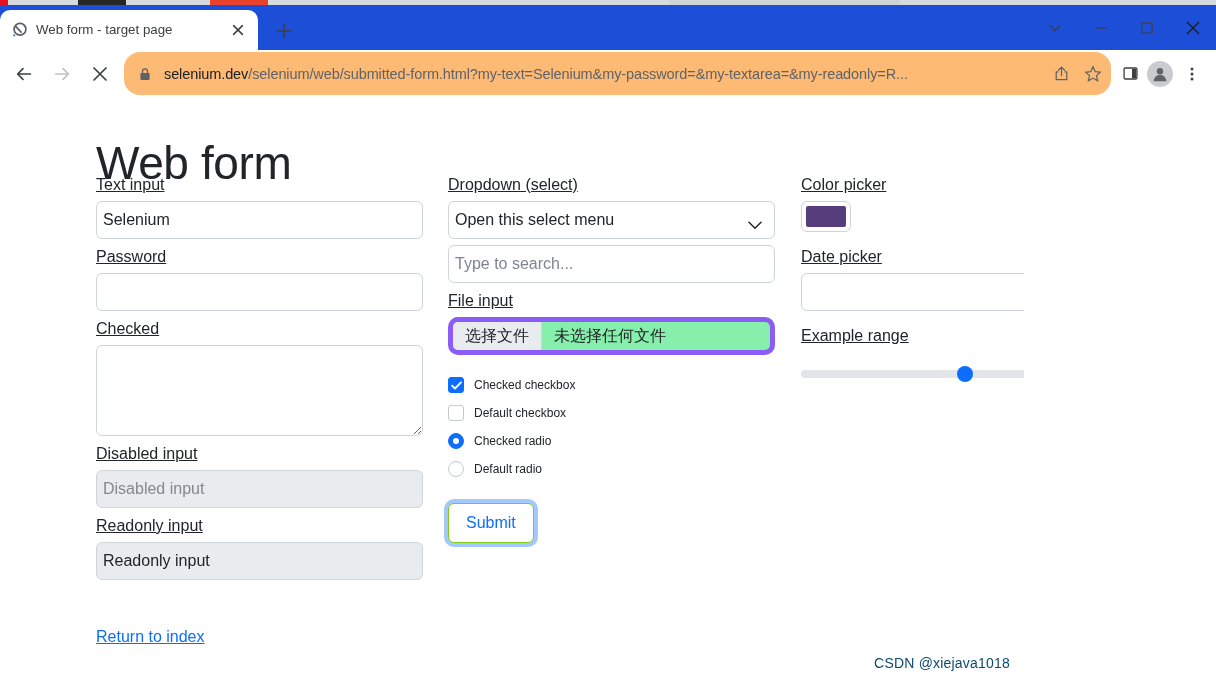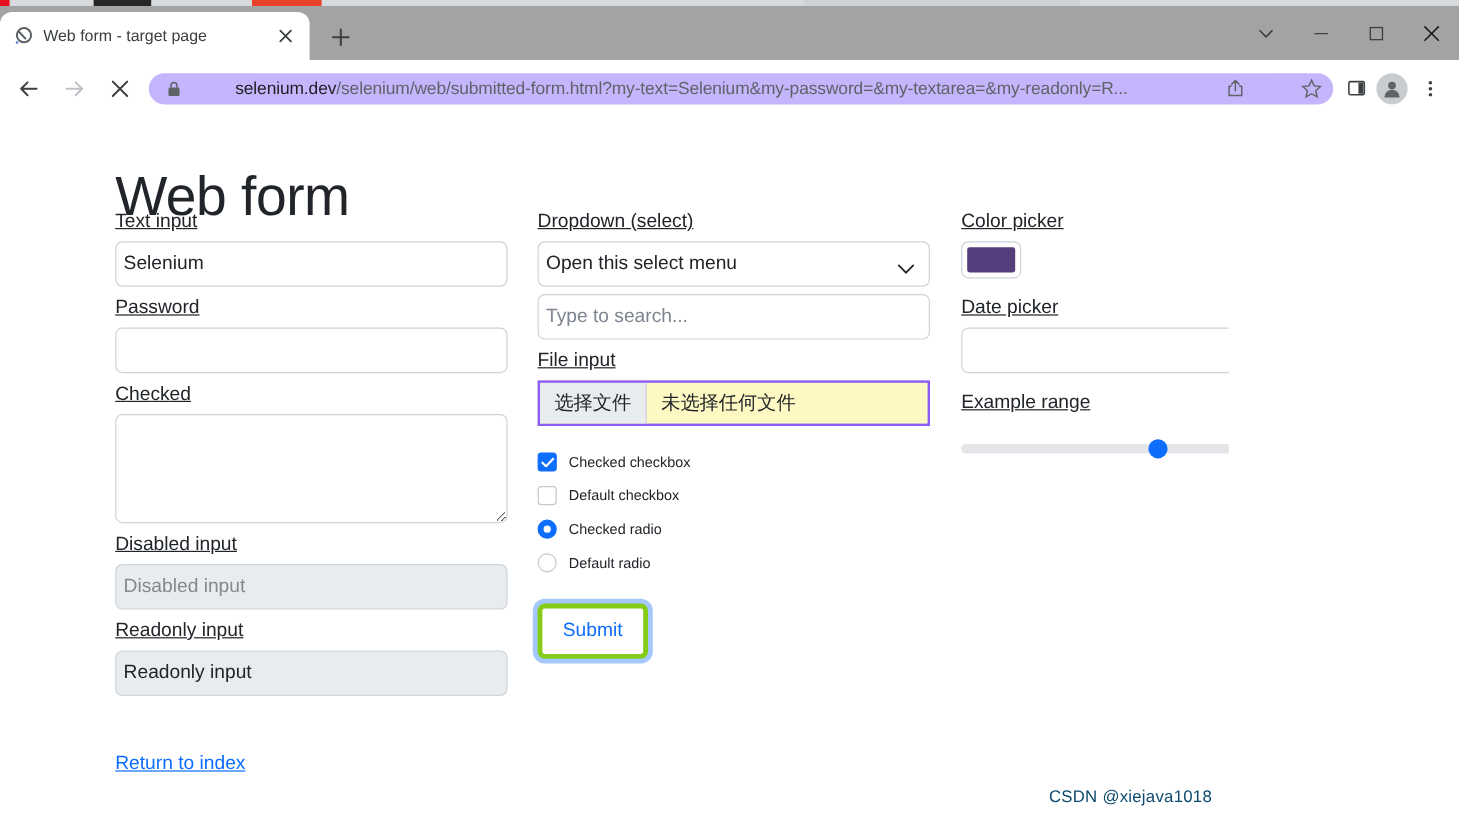--- a/index.html
+++ b/index.html
@@ -21,21 +21,21 @@
   #os-sliver .chip { position: absolute; top: 0; height: 5px; }
 
   
   #browser {
     position: absolute; top: 5px; left: 0; width: 1216px; height: 689px;
     background: #ffffff;
   }
 
   
   #tabstrip {
-    position: relative; height: 45px; background: #a3a3a3; padding-left: 44px;
+    position: relative; height: 45px; background: #1d4ed8; padding-left: 44px;
   }
   #tab {
     position: absolute; left: 0; top: 5px; width: 258px; height: 40px;
     background: #ffffff;
     border-top-left-radius: 10px; border-top-right-radius: 10px;
   }
   #tab .favicon {
     position: absolute; left: 12px; top: 12px; width: 16px; height: 16px;
   }
   #tab .tab-title {
@@ -65,25 +65,24 @@
     position: relative; height: 47px; background: #ffffff;
     display: flex; align-items: center;
   }
   .navbtn {
     width: 32px; height: 32px; margin-left: 6px; border-radius: 50%;
     display: flex; align-items: center; justify-content: center;
     cursor: pointer; flex: none;
   }
   #navbtn-back { margin-left: 8px; }
   #omnibox {
-    flex: 1; height: 26px; margin: 0 4px 0 8px;
-    background: #c4b5fd; border-radius: 16px;
+    flex: 1; height: 43px; margin: 0 4px 0 8px;
+    background: #fdba74; border-radius: 16px;
     display: flex; align-items: center; position: relative;
     min-width: 0;
-    gap: 32px;
   }
   #lock-icon { margin-left: 14px; flex: none; display: flex; }
   #url-text {
     margin-left: 12px; font-size: 14.5px; color: #5f6368;
     white-space: nowrap; overflow: hidden; flex: 1; min-width: 0;
     letter-spacing: -0.1px;
   }
   #url-text b { color: #202124; font-weight: normal; }
   .omni-act {
     width: 28px; height: 28px; margin-right: 4px; border-radius: 50%;
@@ -143,22 +142,22 @@
   select.fctrl {
     appearance: none; -webkit-appearance: none;
     padding-right: 34px; cursor: pointer;
   }
   .select-chev {
     position: absolute; right: 13px; top: 15px; pointer-events: none;
   }
 
   
   .fileinput {
-    width: 100%; height: 38px; border: 2px solid #8b5cf6;
-    border-radius: 0; background: #fef9c3; display: flex;
+    width: 100%; height: 38px; border: 5px solid #8b5cf6;
+    border-radius: 10px; background: #86efac; display: flex;
     align-items: stretch; overflow: hidden;
   }
   .file-btn {
     background: #e9ecef; color: #212529; font-size: 16px;
     padding: 0 12px; display: flex; align-items: center;
     border-right: 1px solid #ced4da; cursor: pointer;
     font-family: "Liberation Sans", sans-serif;
   }
   .file-name {
     font-size: 16px; color: #212529; padding: 0 12px;
@@ -188,21 +187,21 @@
     content: ""; width: 6px; height: 6px; border-radius: 50%;
     background: #fff; display: block;
   }
   .checkrow span.ctext { font-size: 12px; color: #212529; line-height: 22px; }
 
   
   #submit-wrap { margin-top: 20px; }
   #submit-btn {
     font-family: "Liberation Sans", sans-serif; font-size: 16px;
     color: #0d6efd; background: #ffffff;
-    border: 4px solid #84cc16; border-radius: 6px;
+    border: 1px solid #84cc16; border-radius: 6px;
     padding: 8px 17px; cursor: pointer; line-height: 22px;
     box-shadow: 0 0 0 4px rgba(13,110,253,0.38);
   }
 
   
   #color-swatch {
     width: 50px; height: 31px; border: 1px solid #ced4da;
     border-radius: 6px; background: #fff; padding: 4px;
     cursor: pointer;
   }

